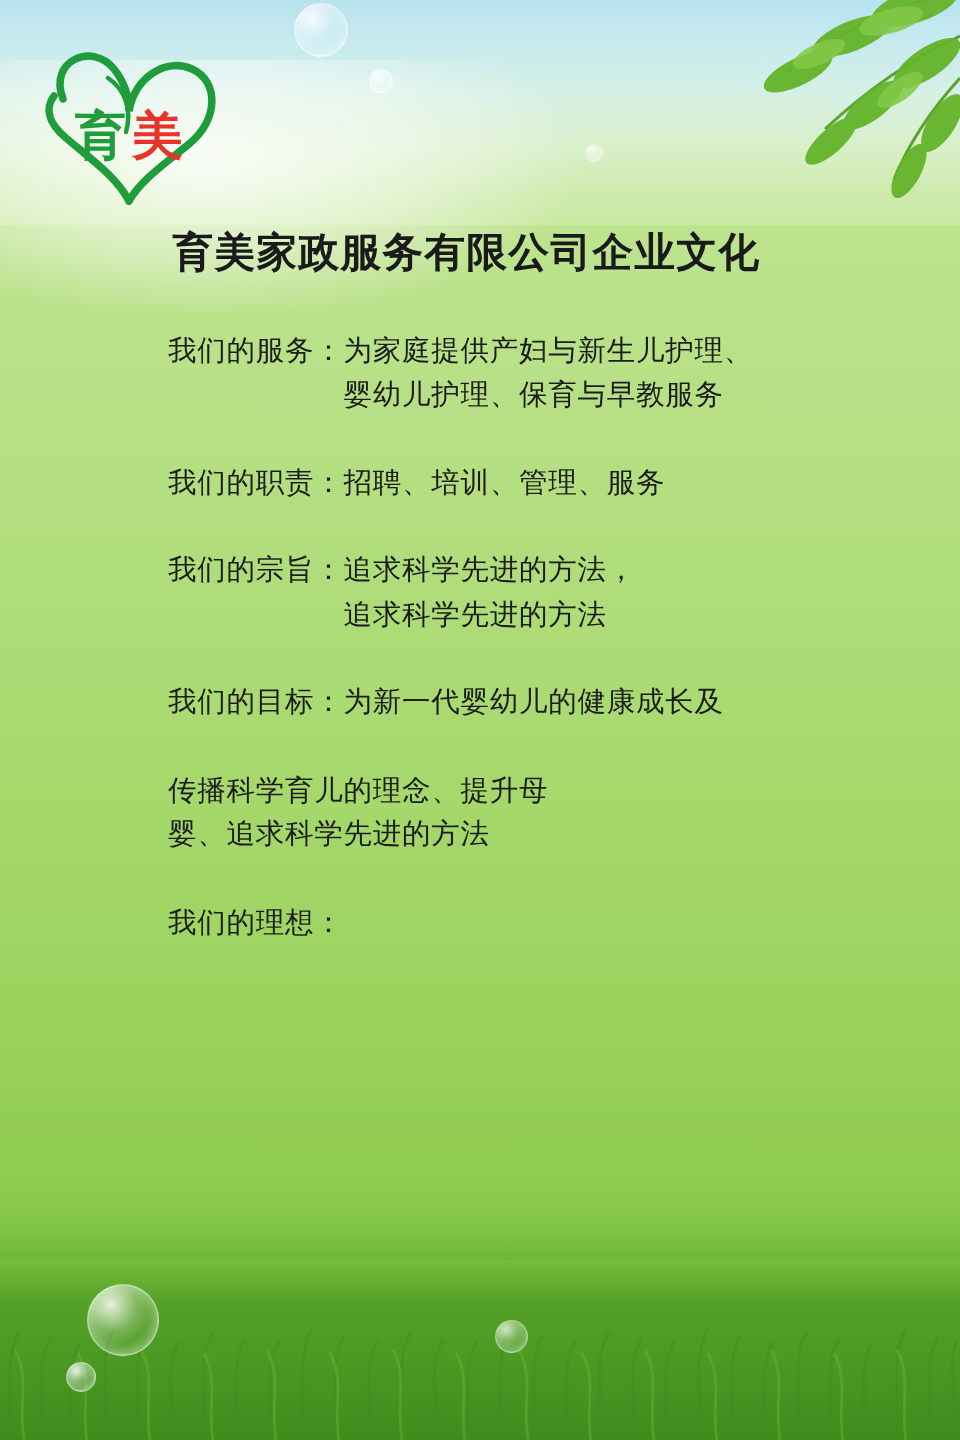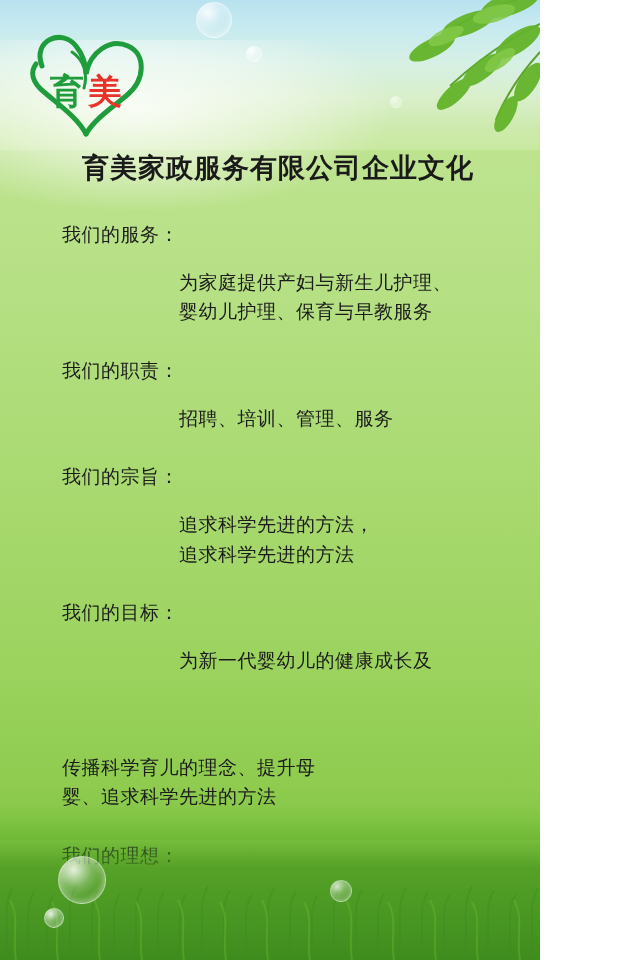--- a/index.html
+++ b/index.html
@@ -9,21 +9,21 @@
   body {
     width: 640px;
     height: 960px;
     font-family: "Liberation Sans", sans-serif;
     background: #ffffff;
     overflow: hidden;
   }
 
   .poster {
     position: relative;
-    width: 540px;
+    width: 640px;
     height: 960px;
     overflow: hidden;
     background: linear-gradient(180deg,
         #c9e9a0 0%,
         #bfe492 12%,
         #b6e084 30%,
         #a8d96f 52%,
         #9bd35e 70%,
         #8ecb4e 82%,
         #7cc23f 90%,
@@ -115,50 +115,49 @@
   }
 
   
   .content {
     position: absolute;
     left: 0; top: 140px;
     width: 640px;
   }
   .title {
     margin: 10px 0 0 0;
-    padding-left: 82px;
+    padding-left: 115px;
     font-size: 27px;
     font-weight: bold;
     color: #1a1a1a;
     letter-spacing: 1px;
     font-family: "DejaVu Sans", "Liberation Sans", sans-serif;
   }
 
   .entries {
     margin-top: 34px;
-    padding-left: 62px;
+    padding-left: 112px;
   }
   .entry {
     margin-bottom: 29px;
     font-size: 19px;
     color: #1c1c1c;
     font-family: "DejaVu Sans", "Liberation Sans", sans-serif;
   }
   .entry .row {
     display: flex;
     align-items: flex-start;
     line-height: 1.55;
   }
   .entry .label {
     white-space: nowrap;
     letter-spacing: 0.5px;
   }
   .entry .values {
     letter-spacing: 0.5px;
-    margin-top: 48px;
   }
   .entry .values div { white-space: nowrap; }
 </style>
 </head>
 <body>
 
 <div class="poster">
 
   <div class="sky"></div>
 

